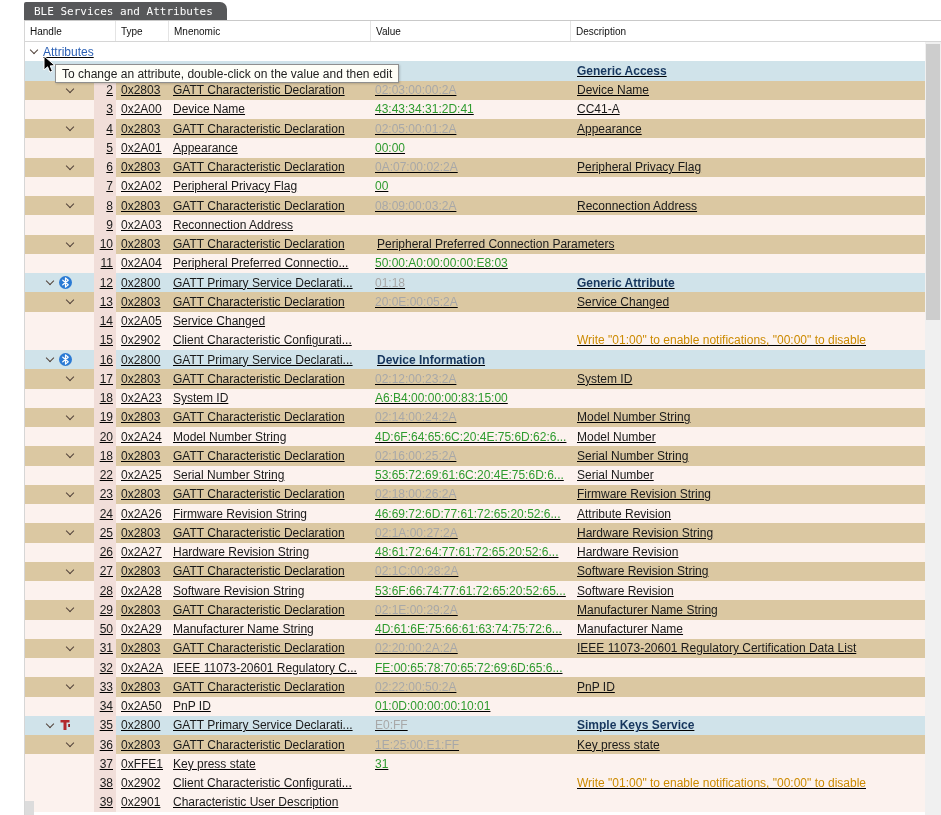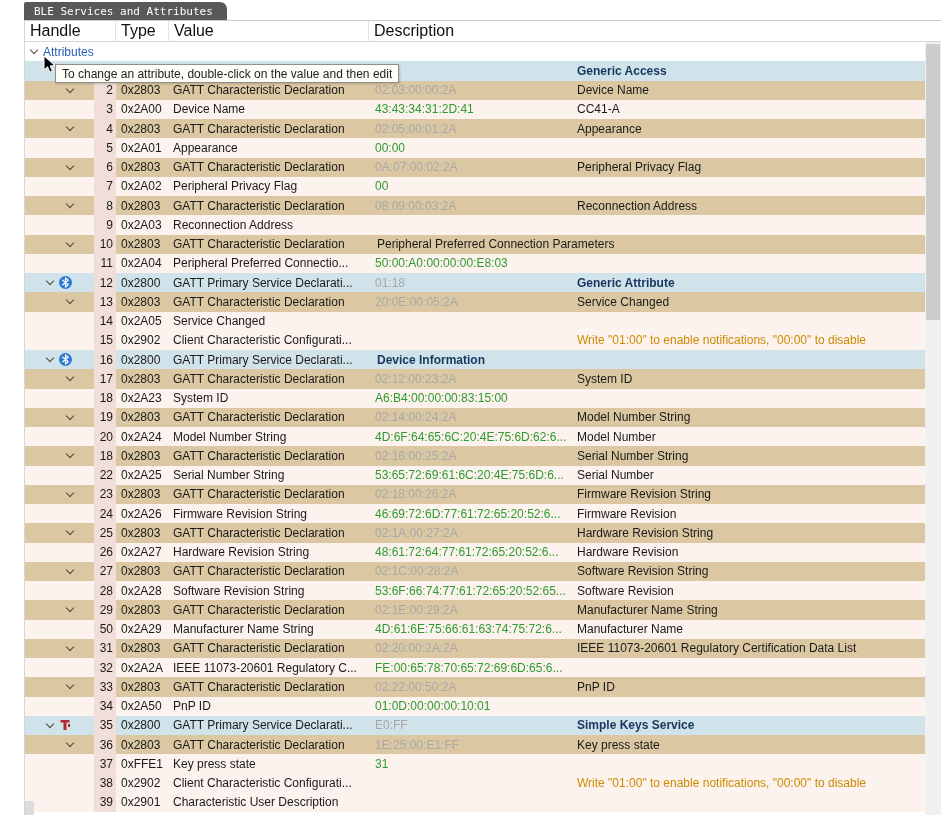--- a/index.html
+++ b/index.html
@@ -9,26 +9,26 @@
   .tab { position:absolute; left:24px; top:2px; height:18px;
          background:var(--tab-bg,#57585a); color:#fff;
          font-family:"DejaVu Sans Mono", monospace; font-size:11px;
          display:flex; align-items:center; padding:0 14px 0 10px;
          border-radius:2px 7px 0 0; }
 
   .table { position:absolute; left:24px; top:20px; right:0; bottom:0;
            border-top:1px solid #c9c9c9; border-left:1px solid #d6d6d6; background:#fff; }
 
   .thead { display:flex; height:21px; border-bottom:1px solid #d6d6d6; background:#fff; }
-  .th { font-size:16px; color:#101010; display:flex; align-items:center;
+  .th { font-size:10px; color:#101010; display:flex; align-items:center;
         padding-left:5px; border-right:1px solid #e4e4e4; overflow:hidden; white-space:nowrap; }
   .th.c-handle{width:91px} .th.c-type{width:53px} .th.c-mnemonic{width:202px}
   .th.c-value{width:200px} .th.c-desc{flex:1; border-right:none}
 
-  .tbody { position:absolute; top:21px; left:0; right:16px; bottom:0; overflow:hidden; }
+  .tbody { position:absolute; top:21px; left:0; right:16px; bottom:0; overflow:hidden;text-decoration:underline; }
 
   .row { display:flex; height:19.25px; align-items:center; font-size:12px; color:#1a1a1a; }
   .kind-root    { background:#ffffff; }
   .kind-service { background:var(--service-row,#d0e3ea); }
   .kind-decl    { background:var(--decl-row,#dbc8a2); }
   .kind-value   { background:var(--value-row,#fcf2ee); }
 
   .cell { overflow:hidden; white-space:nowrap; height:100%; display:flex; align-items:center; }
   .cell.handle   { width:91px; flex:none; }
   .cell.type     { width:53px; flex:none; padding-left:5px; }
@@ -79,20 +79,21 @@
 <body>
 
 <div class="tab">
   <span>BLE Services and Attributes</span>
 </div>
 
 <div class="table">
   <div class="thead">
     <div class="th c-handle">Handle</div>
     <div class="th c-type">Type</div>
+    <div class="th c-mnemonic">Mnenomic</div>
     <div class="th c-value">Value</div>
     <div class="th c-desc">Description</div>
   </div>
 
   <div class="tbody">
 
     <div class="row kind-root">
       <div class="cell handle">
         <span class="indent" style="width:4px"></span>
         <span class="chevron"></span>
@@ -413,21 +414,21 @@
     <div class="cell handle">
       <span class="indent" style="width: 40px;"></span>
       <span class="chevron" style="visibility: hidden;"></span>
       <span class="icon-slot"></span>
       <span class="spacer"></span>
       <span class="hnum">24</span>
     </div>
     <div class="cell type">0x2A26</div>
     <div class="cell mnemonic">Firmware Revision String</div>
     <div class="cell value v-green">46:69:72:6D:77:61:72:65:20:52:6...</div>
-    <div class="cell desc d-plain">Firmware Revision</div>
+    <div class="cell desc d-plain">Attribute Revision</div>
   </div>
       <div class="row kind-decl">
     <div class="cell handle">
       <span class="indent" style="width: 40px;"></span>
       <span class="chevron"></span>
       <span class="icon-slot"></span>
       <span class="spacer"></span>
       <span class="hnum">25</span>
     </div>
     <div class="cell type">0x2803</div>

